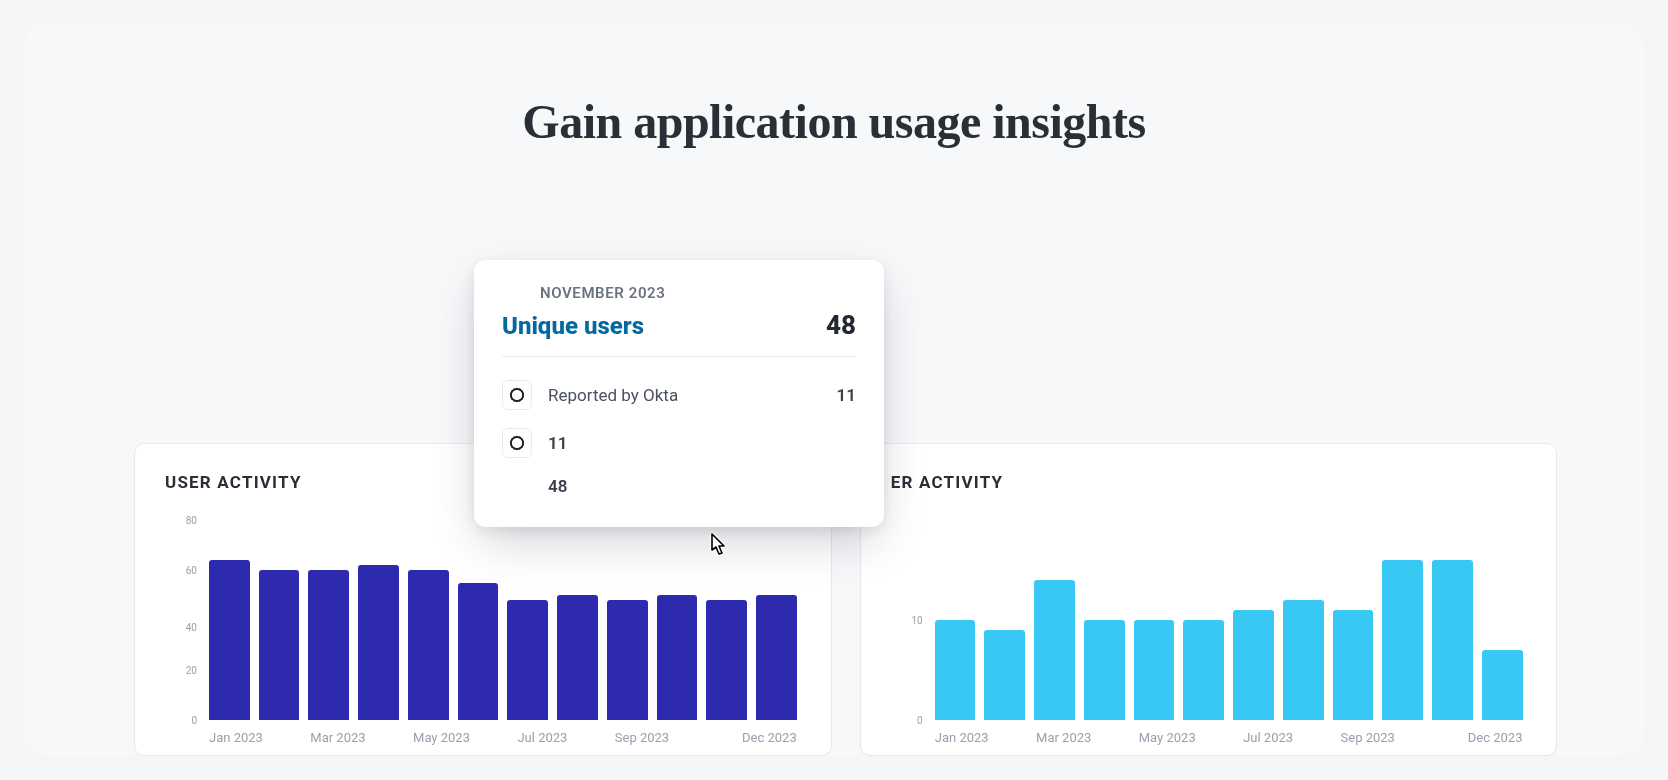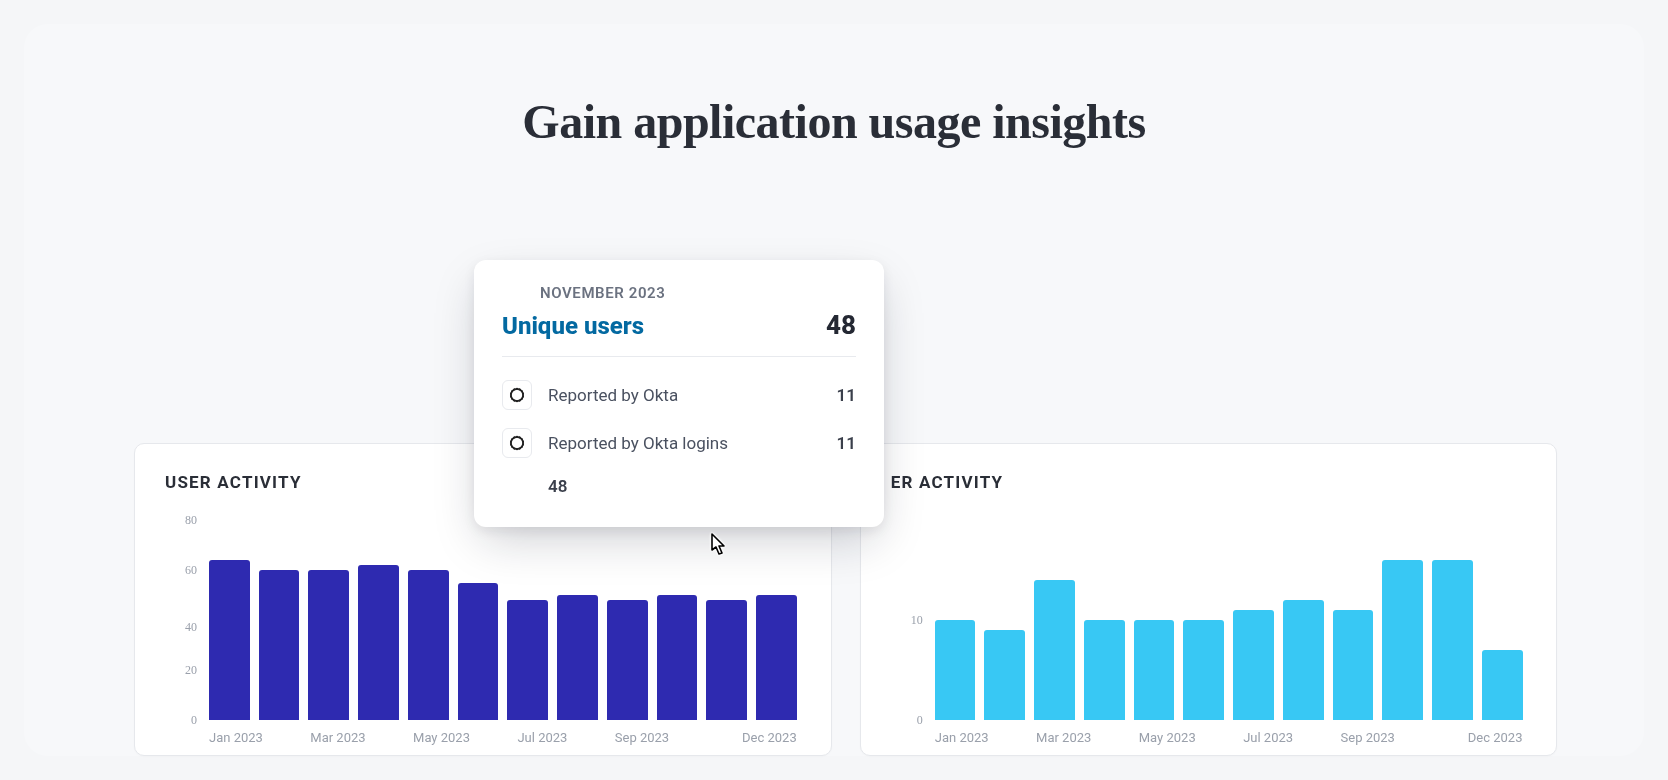--- a/index.html
+++ b/index.html
@@ -53,24 +53,23 @@
   height:200px;
   display:flex;
 }
 .y-axis {
   width:40px;
   position:relative;
 }
 .y-tick {
   position:absolute;
   right:8px;
-  font-size:12px;
+  font-size:10px;
   color:#9aa0ab;
   transform:translateY(50%);
-  font-family:Liberation Serif, serif;
 }
 .plot {
   flex:1;
   display:flex;
   align-items:flex-end;
   gap:9px;
   padding:0 4px;
   position:relative;
 }
 .bar {
@@ -283,21 +282,20 @@
                 <rect x="2.1" y="6.4" width="1.8" height="5.2" rx="0.9" transform="rotate(180 3 9)"></rect>
                 <rect x="2.694186792585485" y="3.7966975652946515" width="1.8" height="5.2" rx="0.9" transform="rotate(205.7142857142857 3.594186792585485 6.396697565294652)"></rect>
                 <rect x="4.359061188847598" y="1.7090111051918213" width="1.8" height="5.2" rx="0.9" transform="rotate(231.42857142857144 5.259061188847598 4.309011105191821)"></rect>
                 <rect x="6.764874396262112" y="0.550432526909058" width="1.8" height="5.2" rx="0.9" transform="rotate(257.14285714285717 7.664874396262112 3.150432526909058)"></rect>
                 <rect x="9.435125603737886" y="0.550432526909058" width="1.8" height="5.2" rx="0.9" transform="rotate(282.85714285714283 10.335125603737886 3.150432526909058)"></rect>
                 <rect x="11.8409388111524" y="1.7090111051918204" width="1.8" height="5.2" rx="0.9" transform="rotate(308.57142857142856 12.7409388111524 4.3090111051918205)"></rect>
                 <rect x="13.505813207414514" y="3.7966975652946497" width="1.8" height="5.2" rx="0.9" transform="rotate(334.2857142857143 14.405813207414514 6.39669756529465)"></rect>
               </g>
             </svg>
           </div>
-          <div class="tt-label">Reported by Okta logins</div>
           <div class="tt-num">11</div>
         </div>
         <div class="tt-row">
           <div class="tt-spacer"></div>
           <div class="tt-num">48</div>
         </div>
       </div>
   </div>
 
   <div class="cursor">

